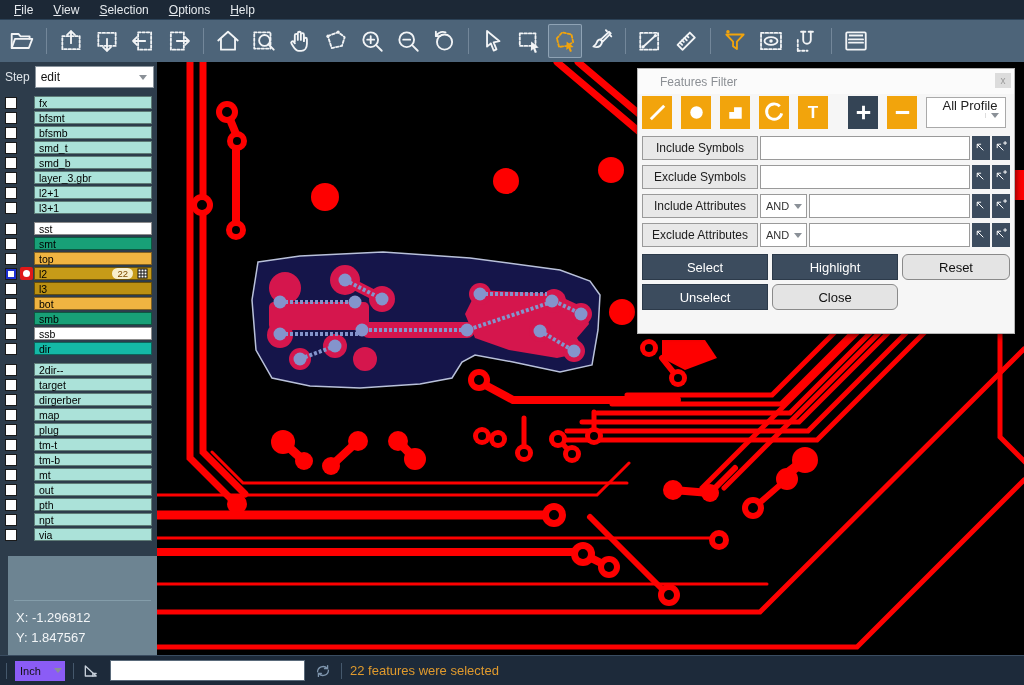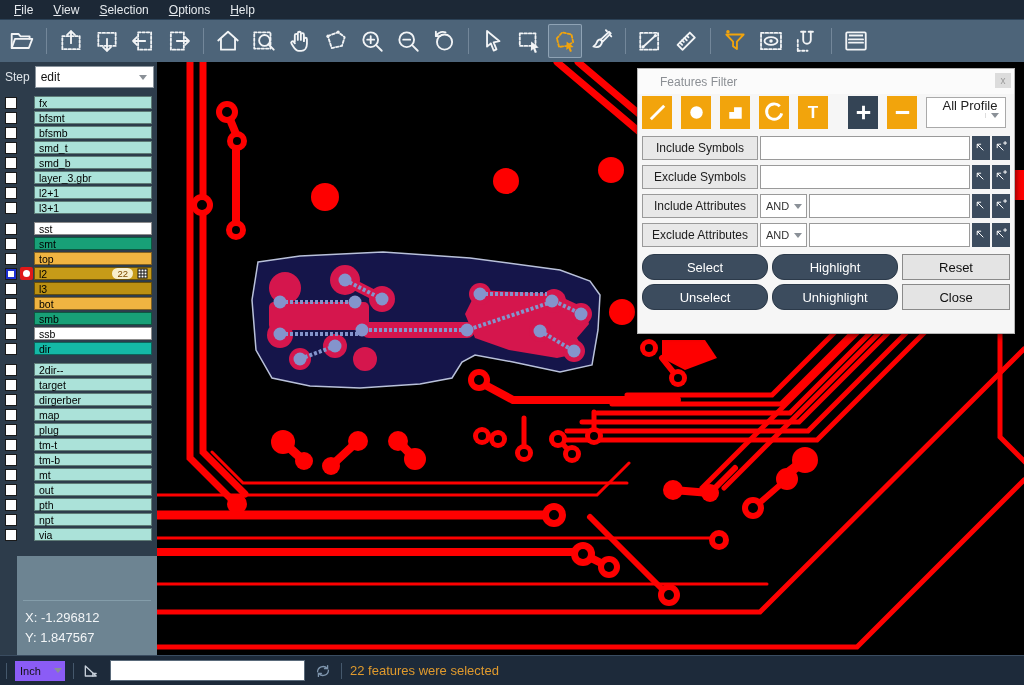--- a/index.html
+++ b/index.html
@@ -30,21 +30,21 @@
   .ind-cell{width:15px;flex:none;display:flex;justify-content:center;}
   .reddot{width:13px;height:13px;background:#e01818;border-radius:2px;display:flex;align-items:center;justify-content:center;}
   .reddot i{display:block;width:7px;height:7px;border-radius:50%;background:#fff;}
   .chip{flex:1;margin-right:5px;height:13px;font-size:10.5px;line-height:12px;padding:0 3px 0 4px;color:#000;display:flex;align-items:center;border:1px solid rgba(0,0,0,.45);box-sizing:border-box;}
   .c-teal{background:#abe2d9;} .c-white{background:#ffffff;} .c-green{background:#18a077;}
   .c-amber{background:#f0b441;} .c-gold{background:#c79b18;} .c-gold2{background:#bb9012;} .c-gray{background:#14b8a6;}
   .badge{margin-left:auto;background:#f8efcd;color:#7c4a00;border-radius:7px;font-size:9.5px;line-height:11px;padding:0 5px;}
   .gridico{margin-left:4px;display:flex;}
   .gridico svg{width:11px;height:11px;stroke:#111;fill:#fff;stroke-width:1;}
   .group-gap{height:6px;}
-  .coords{position:absolute;left:17px;right:0;bottom:0;height:99px;background:#6d8492;color:#f2f5f7;font-size:13px;box-sizing:border-box;padding:52px 0 0 8px;line-height:20px;}
+  .coords{position:absolute;left:8px;right:0;bottom:0;height:99px;background:#6d8492;color:#f2f5f7;font-size:13px;box-sizing:border-box;padding:52px 0 0 8px;line-height:20px;}
   .coords .hr{position:absolute;top:44px;left:6px;right:6px;height:1px;background:#849daa;}
   
   .canvas{flex:1;position:relative;background:#000;overflow:hidden;}
   .board{position:absolute;left:0;top:0;}
   
   .dialog{position:absolute;left:480px;top:6px;width:378px;height:266px;background:#f6f6f6;border:1px solid #b5b5b5;box-shadow:1px 2px 6px rgba(0,0,0,.55);box-sizing:border-box;color:#222;}
   .dlg-title{height:25px;display:flex;align-items:center;padding-left:22px;color:#8b8f94;font-size:12px;background:#fbfbfb;position:relative;}
   .dlg-close{position:absolute;right:3px;top:4px;width:16px;height:15px;background:#dcdcdc;color:#9b9b9b;display:flex;align-items:center;justify-content:center;font-size:10px;line-height:10px;}
   .dlg-toolrow{display:flex;align-items:center;padding:2px 4px 5px 4px;}
   .dtool{width:30px;height:33px;background:#f2a40c;display:flex;align-items:center;justify-content:center;margin-right:9px;flex:none;}
@@ -56,22 +56,22 @@
   .dlg-fields{display:flex;flex-direction:column;gap:5px;padding:2px 4px;}
   .frow{display:flex;align-items:stretch;height:24px;}
   .flabel{width:116px;flex:none;background:#e8e8e8;border:1px solid #9a9a9a;font-size:12px;display:flex;align-items:center;justify-content:center;box-sizing:border-box;color:#1c1c1c;}
   .fand{width:47px;flex:none;margin-left:2px;background:#fff;border:1px solid #9a9a9a;display:flex;align-items:center;padding-left:5px;font-size:11px;box-sizing:border-box;color:#333;}
   .fand .chev{margin-right:4px;}
   .finput{flex:1;margin-left:2px;border:1px solid #9a9a9a;background:#fff;min-width:0;padding:0 4px;font-size:12px;font-family:"Liberation Sans",sans-serif;}
   .fbtn{width:18px;flex:none;margin-left:2px;background:#3c4c5e;display:flex;align-items:center;justify-content:center;}
   .fbtn svg{width:14px;height:14px;stroke:#fff;fill:none;stroke-width:1.7;stroke-linecap:round;}
   .dlg-buttons{display:grid;grid-template-columns:126px 126px 1fr;gap:4px;padding:5px 4px 0 4px;}
   .dbtn{height:26px;display:flex;align-items:center;justify-content:center;font-size:13px;border:1px solid #8a8a8a;box-sizing:border-box;}
-  .dbtn.dark{background:#3c4c5e;color:#fff;border-color:#2c3a4a;border-radius:12px;}
-  .dbtn.light{background:#e4e4e4;color:#111;}
+  .dbtn.dark{background:#3c4c5e;color:#fff;border-color:#2c3a4a;}
+  .dbtn.light{background:#e4e4e4;color:#111;border-radius:6px;}
   
   .statusbar{height:30px;background:#1d2a3a;border-top:1px solid #3a4c60;display:flex;align-items:center;padding-left:6px;gap:8px;box-sizing:border-box;}
   .sb-sep{width:1px;height:16px;background:#45586c;}
   .sb-combo{width:50px;height:20px;background:#8b5cf6;display:flex;align-items:center;font-size:11px;padding-left:5px;box-sizing:border-box;color:#111;}
   .sb-combo .chev{margin-right:3px;}
   .sb-input{width:195px;height:21px;border:1px solid #5a6a7a;background:#fff;font-size:12px;padding:0 4px;box-sizing:border-box;font-family:"Liberation Sans",sans-serif;}
   .sb-ico svg{width:20px;height:20px;fill:none;stroke-width:1.6;stroke-linecap:round;stroke-linejoin:round;display:block;}
   .sb-msg{color:#e09a2d;font-size:13px;}
 </style>
 </head>
@@ -869,21 +869,20 @@
                   <path d="M19 1v5"></path>
                 </svg>
               </span>
             </div>
           </div>
         <div class="dlg-buttons" id="dlgButtons">
             <div class="dbtn dark">Select</div>
             <div class="dbtn dark">Highlight</div>
             <div class="dbtn light">Reset</div>
             <div class="dbtn dark">Unselect</div>
-            <div class="dbtn dark">Unhighlight</div>
             <div class="dbtn light">Close</div>
           </div>
       </div>
     </div>
   </div>
 
   <div class="statusbar">
     <div class="sb-sep"></div>
     <div class="sb-combo">
       <span>Inch</span>

